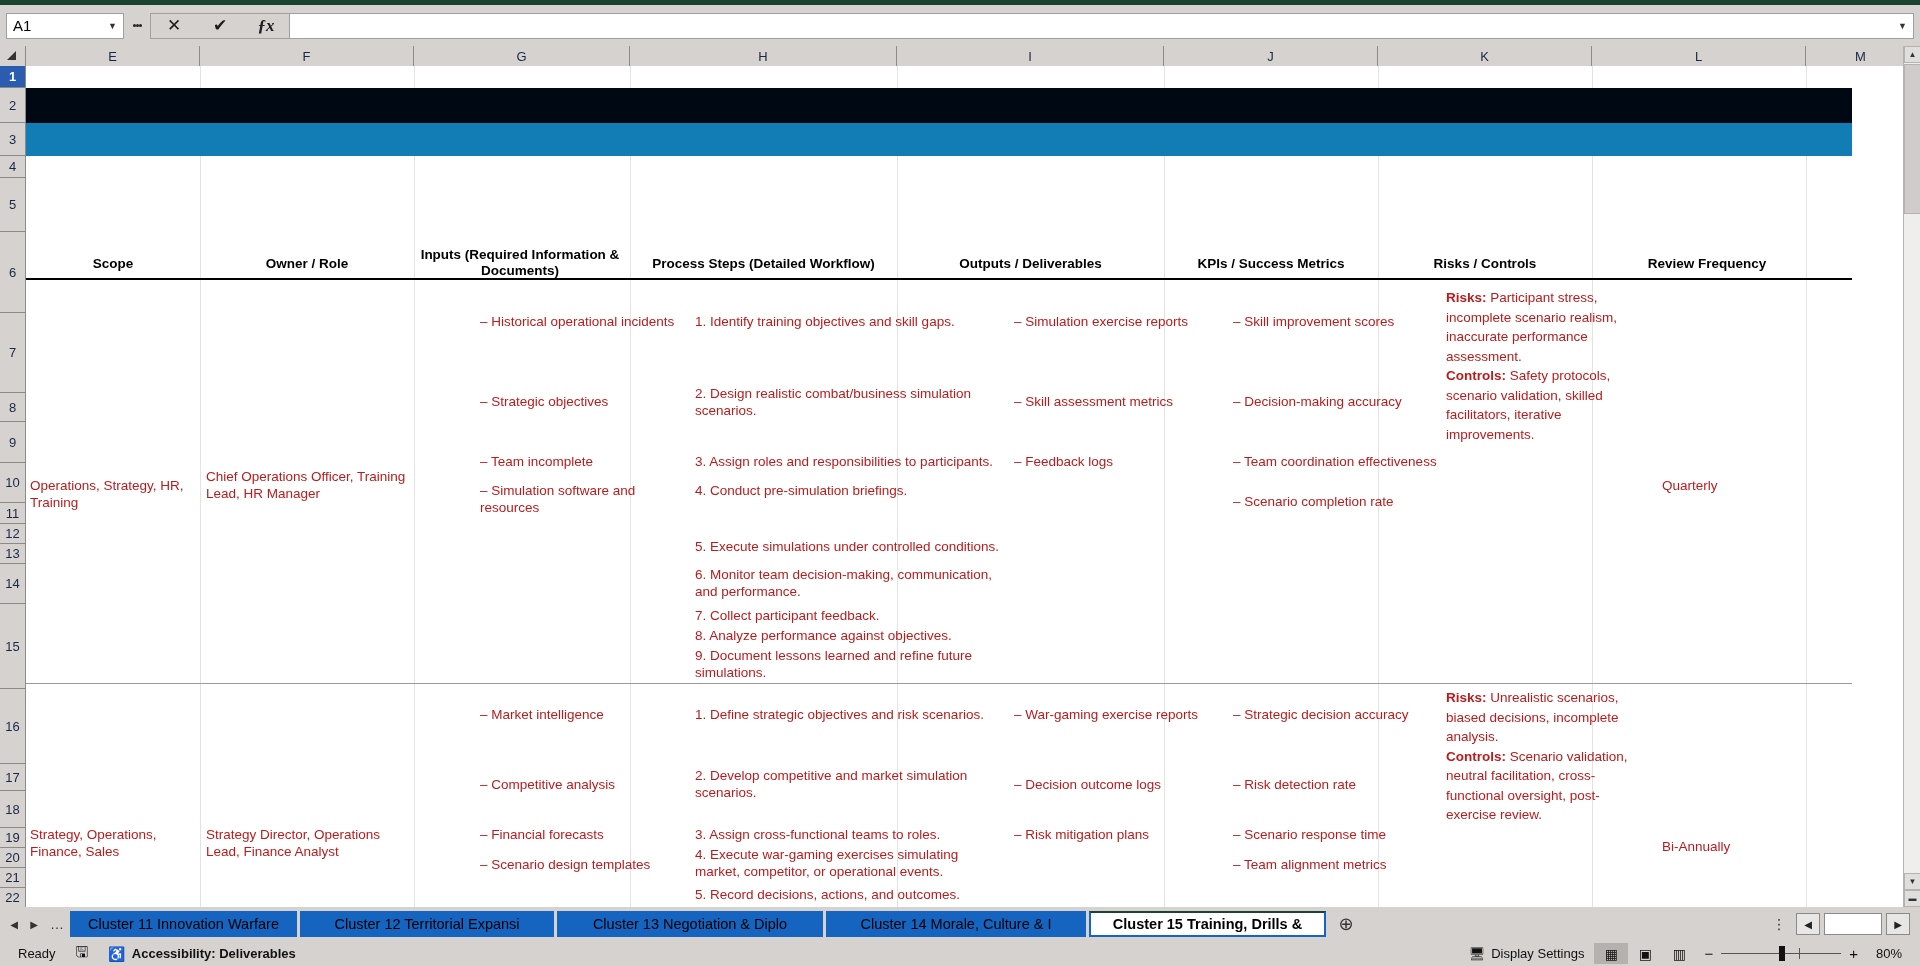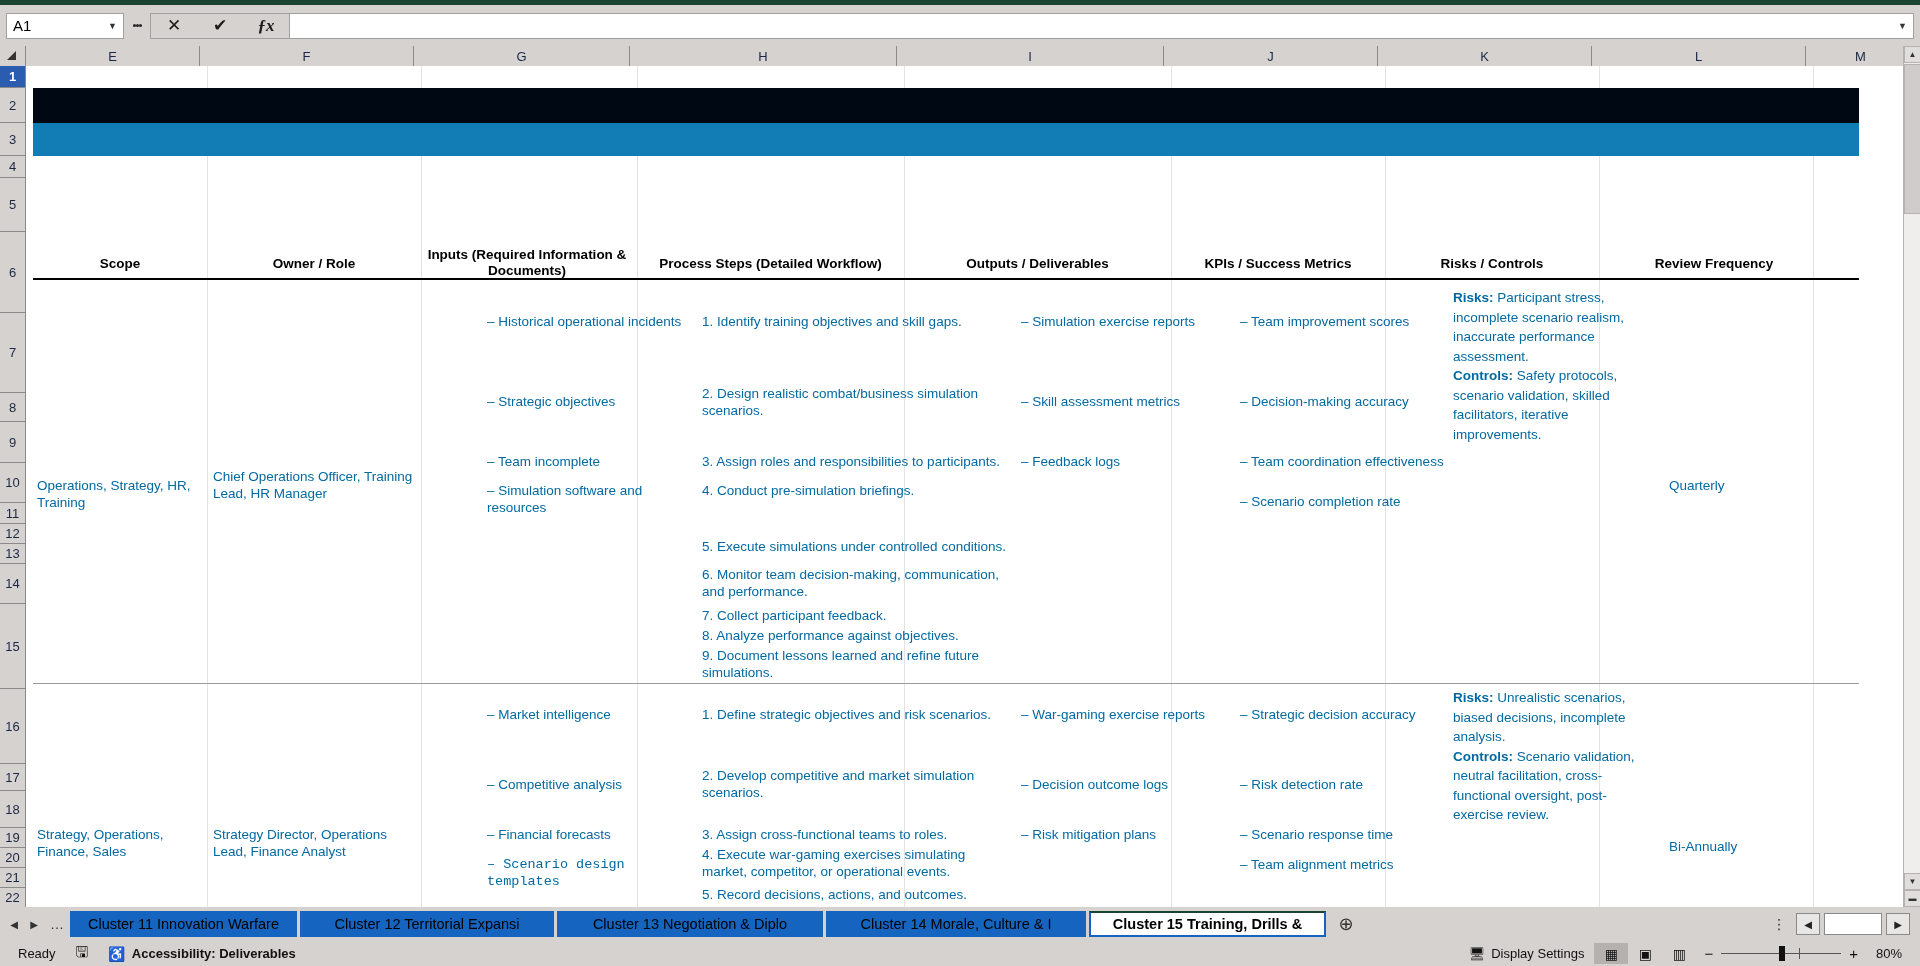--- a/index.html
+++ b/index.html
@@ -54,24 +54,24 @@
   }
   #gridbody{display:flex;height:841px;}
   #rowhead{width:26px;min-width:26px;background:#d6d2d0;
     border-right:1px solid #8a8a8a;}
   .rh{
     border-bottom:1px solid #8a8a8a;background:#d6d2d0;
     display:flex;align-items:center;justify-content:center;
     font-size:13px;color:#1a2744;
   }
   .rh.sel{background:#2a5db0;color:#fff;font-weight:bold;}
-  #cells{position:relative;flex:1;background:#fff;overflow:hidden;margin-left:7px;}
+  #cells{position:relative;flex:1;background:#fff;overflow:hidden;}
   .vline{position:absolute;top:0;bottom:0;width:1px;background:#e3e3e3;}
   .band{position:absolute;}
-  .cell{position:absolute;font-size:13.5px;color:#0369a1;line-height:16.5px;}
+  .cell{position:absolute;font-size:13.5px;color:#b91c1c;line-height:16.5px;}
   .hdrcell{position:absolute;font-weight:bold;font-size:13.5px;color:#000;
     text-align:center;line-height:16px;}
   .thickline{position:absolute;left:0;right:0;height:2px;background:#000;}
   .thinrule{position:absolute;left:0;right:0;height:1px;background:#9a9a9a;}
   
   #vscroll{position:absolute;top:0;right:0;width:17px;height:861px;background:#f0eeed;border-left:1px solid #b5b2b0;}
   .sb-btn{width:17px;height:17px;background:#e0dedd;border:1px solid #b5b2b0;
     display:flex;align-items:center;justify-content:center;font-size:8px;color:#333;}
   #vthumb{position:absolute;top:18px;left:0;width:17px;height:150px;background:#cfcccb;border:1px solid #b5b2b0;}
   
@@ -212,39 +212,39 @@
       <div class="cell" style="left:669px;top:473px;width:330px;">5. Execute simulations under controlled conditions.</div>
       <div class="cell" style="left:669px;top:501px;width:310px;">6. Monitor team decision-making, communication, and performance.</div>
       <div class="cell" style="left:669px;top:542px;width:310px;">7. Collect participant feedback.</div>
       <div class="cell" style="left:669px;top:562px;width:310px;">8. Analyze performance against objectives.</div>
       <div class="cell" style="left:669px;top:582px;width:300px;">9. Document lessons learned and refine future simulations.</div>
 
       <div class="cell" style="left:988px;top:248px;width:260px;">– Simulation exercise reports</div>
       <div class="cell" style="left:988px;top:328px;width:260px;">– Skill assessment metrics</div>
       <div class="cell" style="left:988px;top:388px;width:260px;">– Feedback logs</div>
 
-      <div class="cell" style="left:1207px;top:248px;width:210px;">– Team improvement scores</div>
+      <div class="cell" style="left:1207px;top:248px;width:210px;">– Skill improvement scores</div>
       <div class="cell" style="left:1207px;top:328px;width:210px;">– Decision-making accuracy</div>
       <div class="cell" style="left:1207px;top:388px;width:215px;">– Team coordination effectiveness</div>
       <div class="cell" style="left:1207px;top:428px;width:210px;">– Scenario completion rate</div>
 
       <div class="cell" style="left:1420px;top:222px;width:185px;line-height:19.5px;">
         <b>Risks:</b><span> Participant stress, incomplete scenario realism, inaccurate performance assessment.</span><br>
         <b>Controls:</b><span> Safety protocols, scenario validation, skilled facilitators, iterative improvements.</span>
       </div>
 
       <div class="cell" style="left:1636px;top:412px;width:180px;">Quarterly</div>
 
       <div class="cell" style="left:4px;top:761px;width:150px;">Strategy, Operations, Finance, Sales</div>
       <div class="cell" style="left:180px;top:761px;width:190px;">Strategy Director, Operations Lead, Finance Analyst</div>
 
       <div class="cell" style="left:454px;top:641px;width:206px;">– Market intelligence</div>
       <div class="cell" style="left:454px;top:711px;width:206px;">– Competitive analysis</div>
       <div class="cell" style="left:454px;top:761px;width:206px;">– Financial forecasts</div>
-      <div class="cell" style="left:454px;top:791px;width:206px;font-family:Liberation Mono, monospace;">– Scenario design templates</div>
+      <div class="cell" style="left:454px;top:791px;width:206px;">– Scenario design templates</div>
 
       <div class="cell" style="left:669px;top:641px;width:300px;">1. Define strategic objectives and risk scenarios.</div>
       <div class="cell" style="left:669px;top:702px;width:300px;">2. Develop competitive and market simulation scenarios.</div>
       <div class="cell" style="left:669px;top:761px;width:300px;">3. Assign cross-functional teams to roles.</div>
       <div class="cell" style="left:669px;top:781px;width:290px;">4. Execute war-gaming exercises simulating market, competitor, or operational events.</div>
       <div class="cell" style="left:669px;top:821px;width:300px;">5. Record decisions, actions, and outcomes.</div>
 
       <div class="cell" style="left:988px;top:641px;width:260px;">– War-gaming exercise reports</div>
       <div class="cell" style="left:988px;top:711px;width:260px;">– Decision outcome logs</div>
       <div class="cell" style="left:988px;top:761px;width:260px;">– Risk mitigation plans</div>

